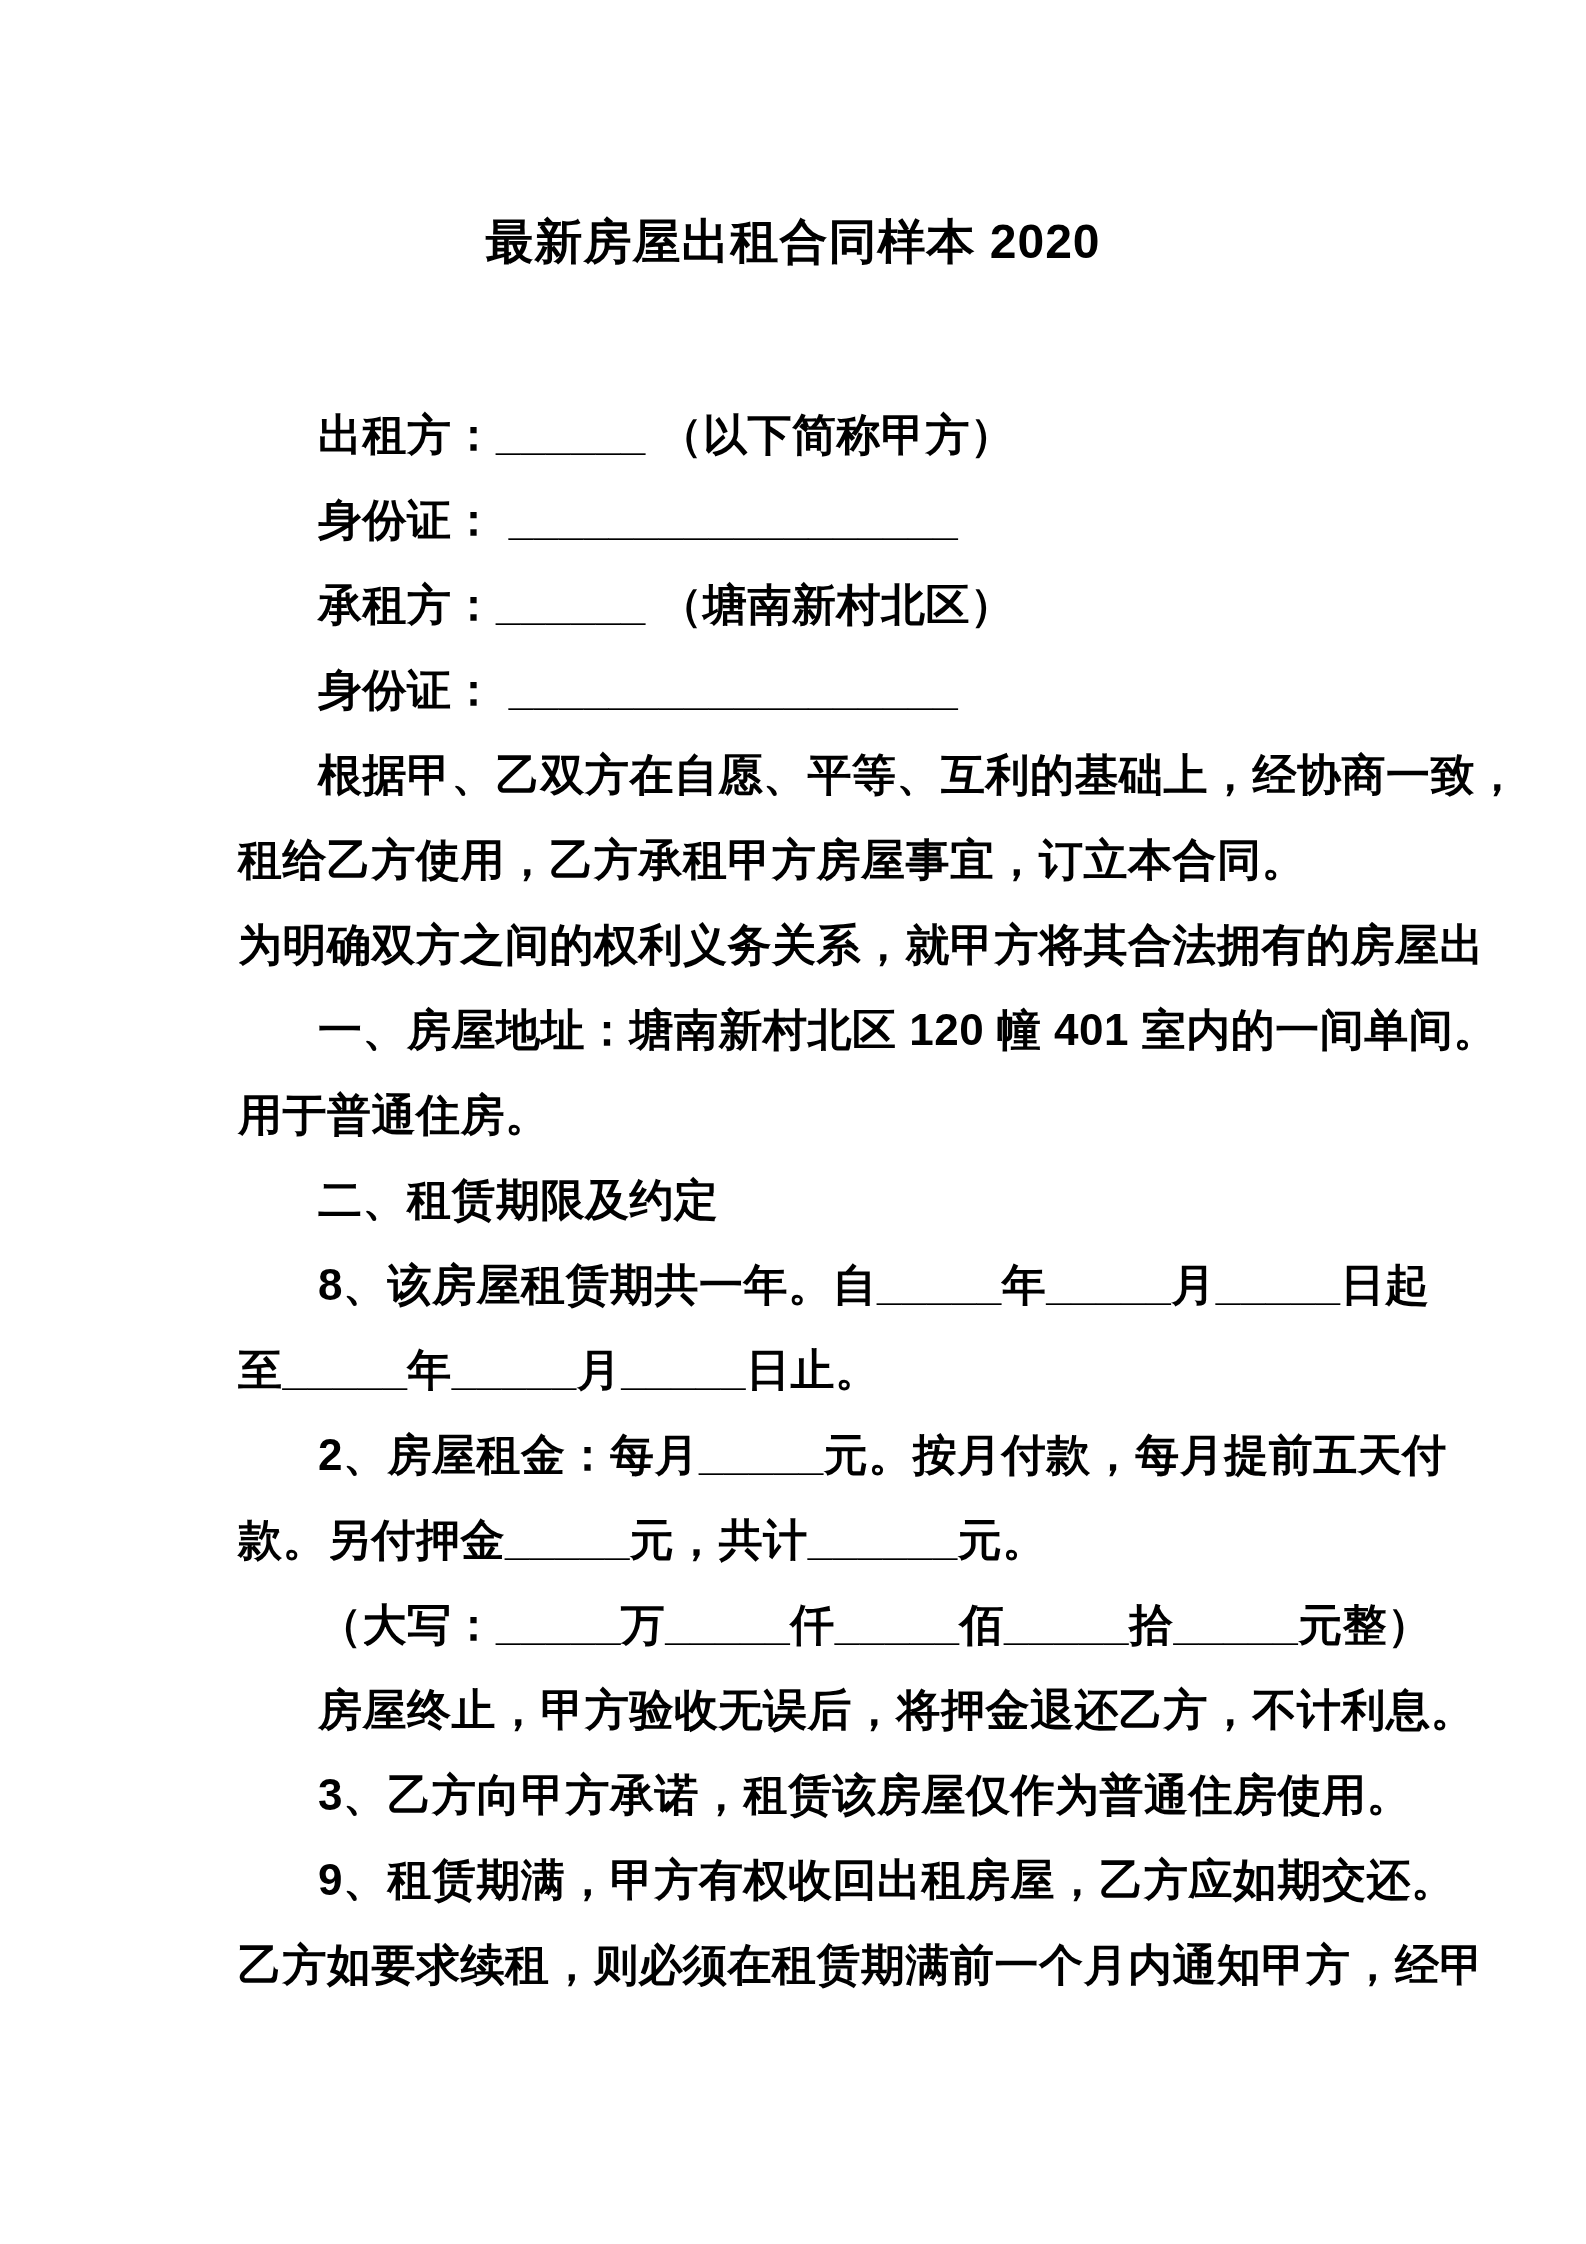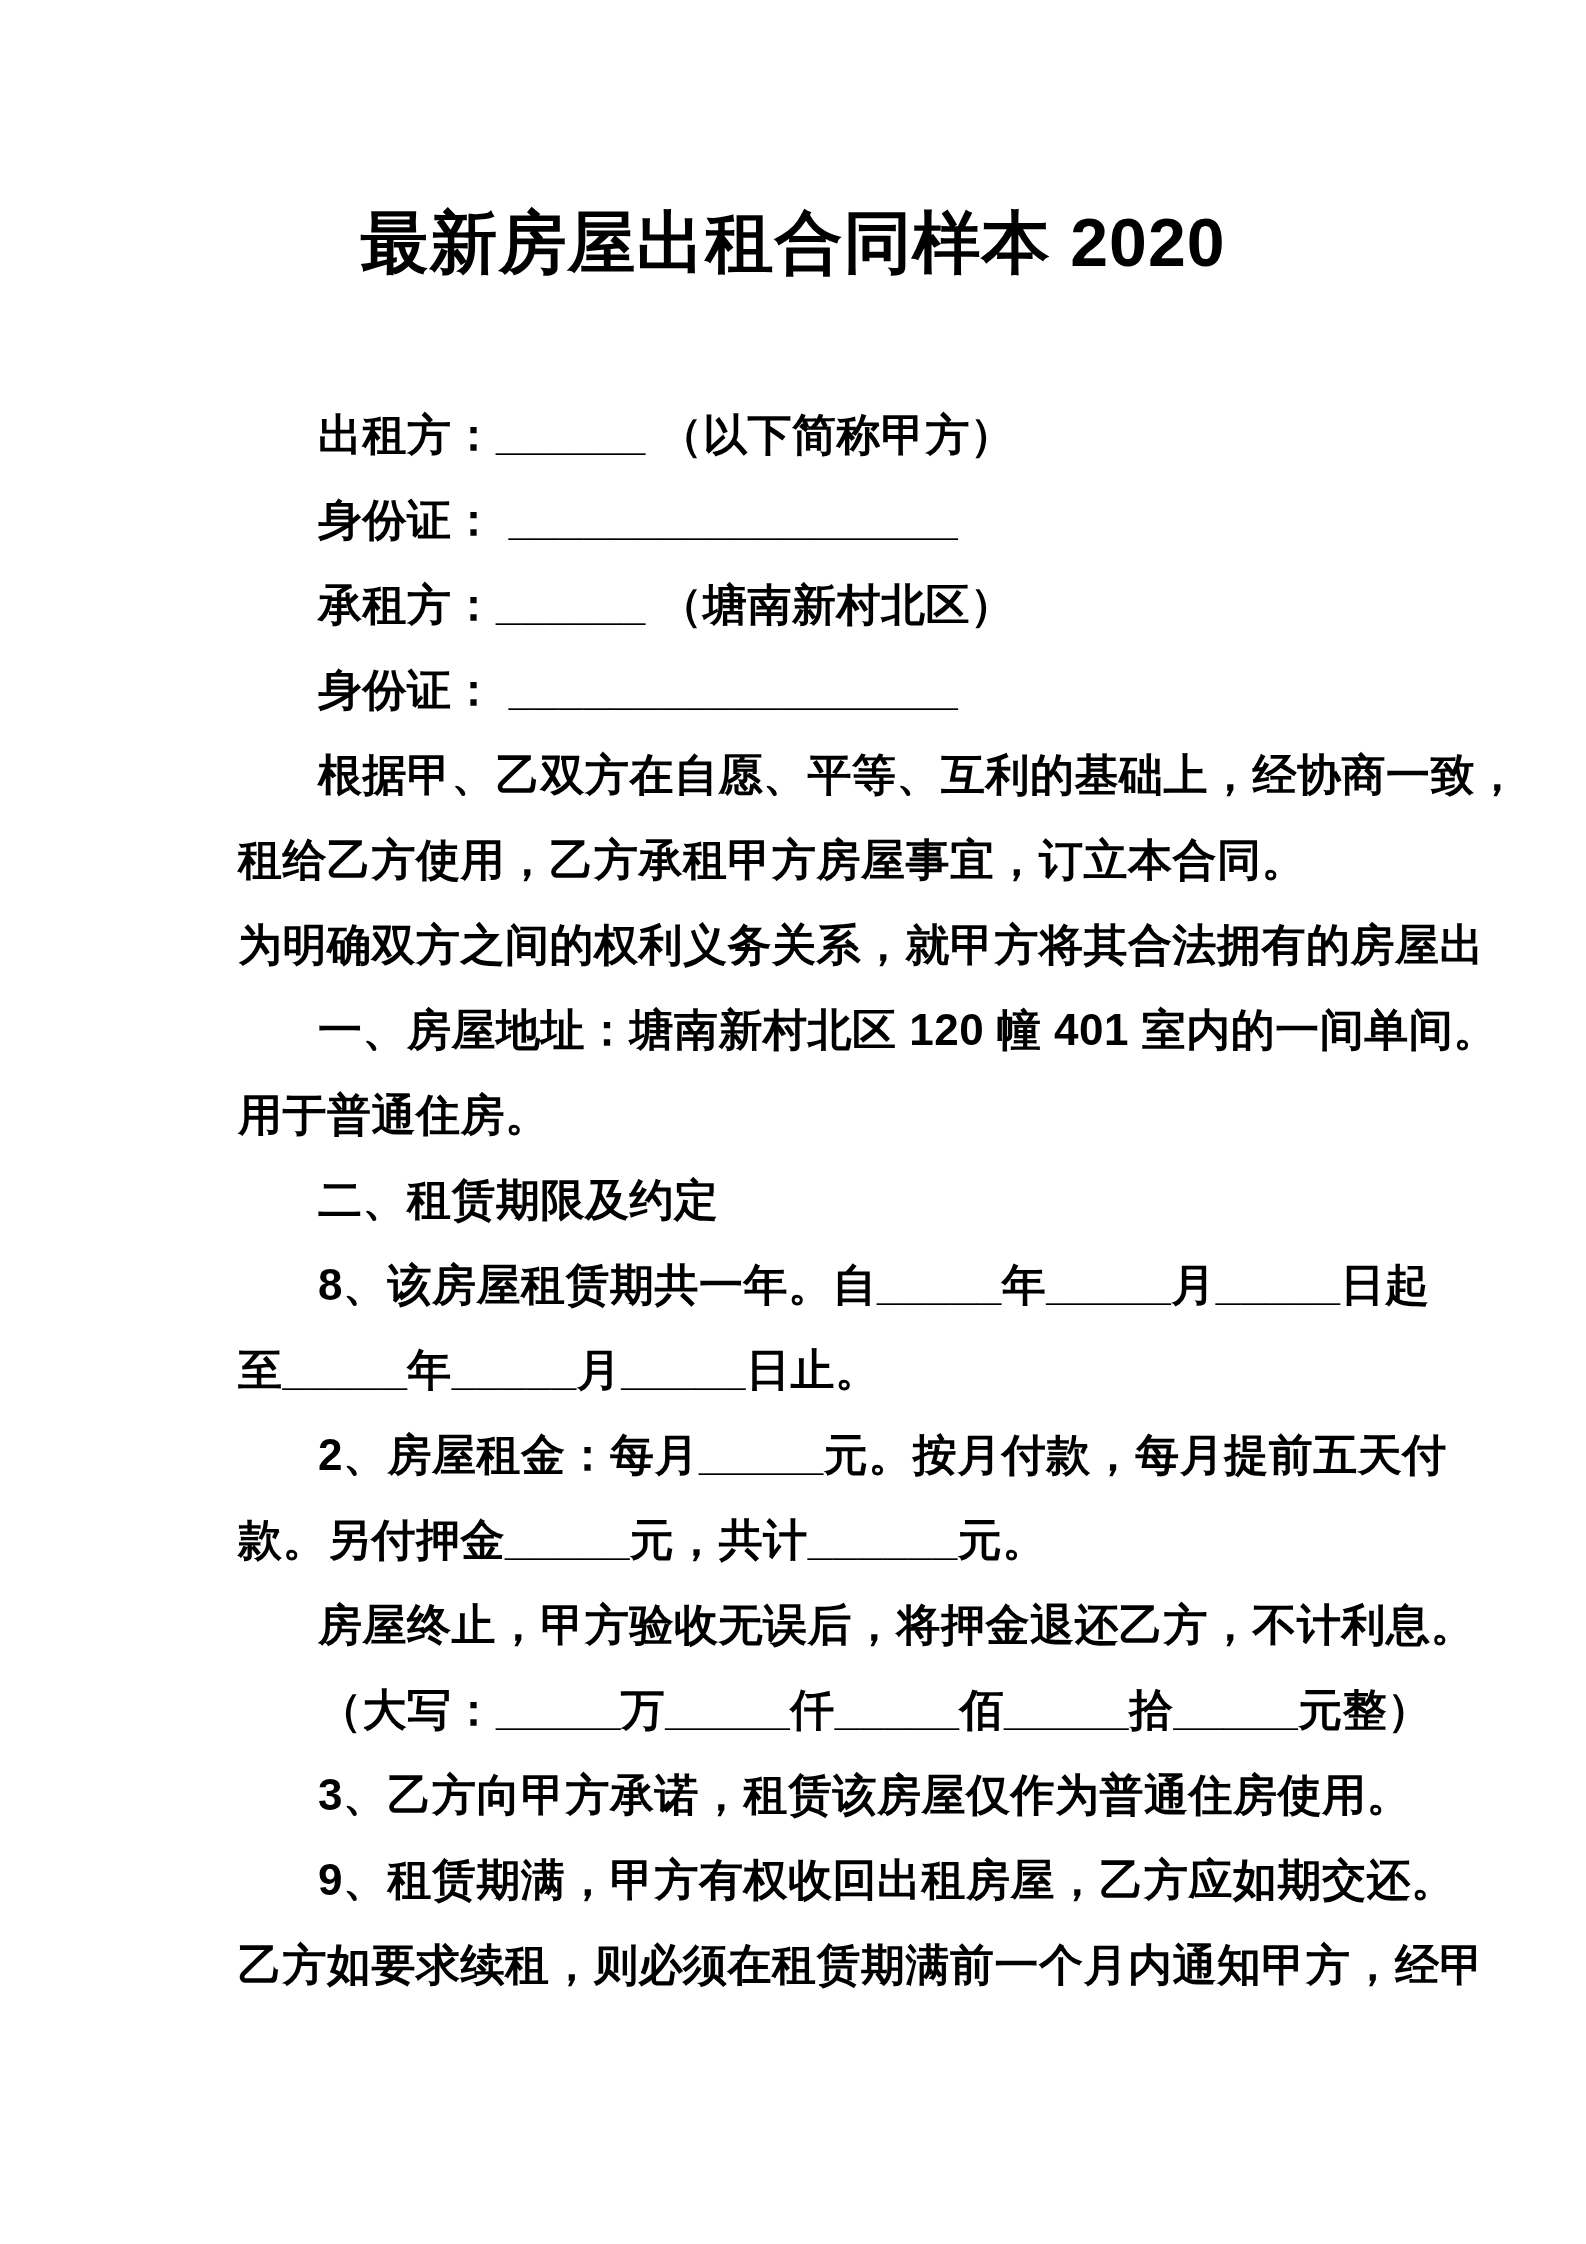--- a/index.html
+++ b/index.html
@@ -16,21 +16,21 @@
     font-family: "Liberation Sans", sans-serif;
     overflow: hidden;
   }
   .doc-title {
     position: absolute;
     top: 212px;
     left: 0;
     width: 100%;
     margin: 0;
     text-align: center;
-    font-size: 68px;
+    font-size: 48px;
     line-height: 60px;
     font-weight: 700;
     letter-spacing: 1px;
     white-space: pre;
   }
   .doc-body {
     position: absolute;
     top: 392px;
     left: 238px;
     width: 1210px;
@@ -61,19 +61,19 @@
       <div class="line indent">根据甲、乙双方在自愿、平等、互利的基础上，经协商一致，</div>
       <div class="line">租给乙方使用，乙方承租甲方房屋事宜，订立本合同。</div>
       <div class="line">为明确双方之间的权利义务关系，就甲方将其合法拥有的房屋出</div>
       <div class="line indent">一、房屋地址：塘南新村北区 120 幢 401 室内的一间单间。</div>
       <div class="line">用于普通住房。</div>
       <div class="line indent">二、租赁期限及约定</div>
       <div class="line indent">8、该房屋租赁期共一年。自_____年_____月_____日起</div>
       <div class="line">至_____年_____月_____日止。</div>
       <div class="line indent">2、房屋租金：每月_____元。按月付款，每月提前五天付</div>
       <div class="line">款。另付押金_____元，共计______元。</div>
+      <div class="line indent">（大写：_____万_____仟_____佰_____拾_____元整）</div>
       <div class="line indent">房屋终止，甲方验收无误后，将押金退还乙方，不计利息。</div>
-      <div class="line indent">（大写：_____万_____仟_____佰_____拾_____元整）</div>
       <div class="line indent">3、乙方向甲方承诺，租赁该房屋仅作为普通住房使用。</div>
       <div class="line indent">9、租赁期满，甲方有权收回出租房屋，乙方应如期交还。</div>
       <div class="line">乙方如要求续租，则必须在租赁期满前一个月内通知甲方，经甲</div>
     </div>
 </div>
 
 </body></html>

